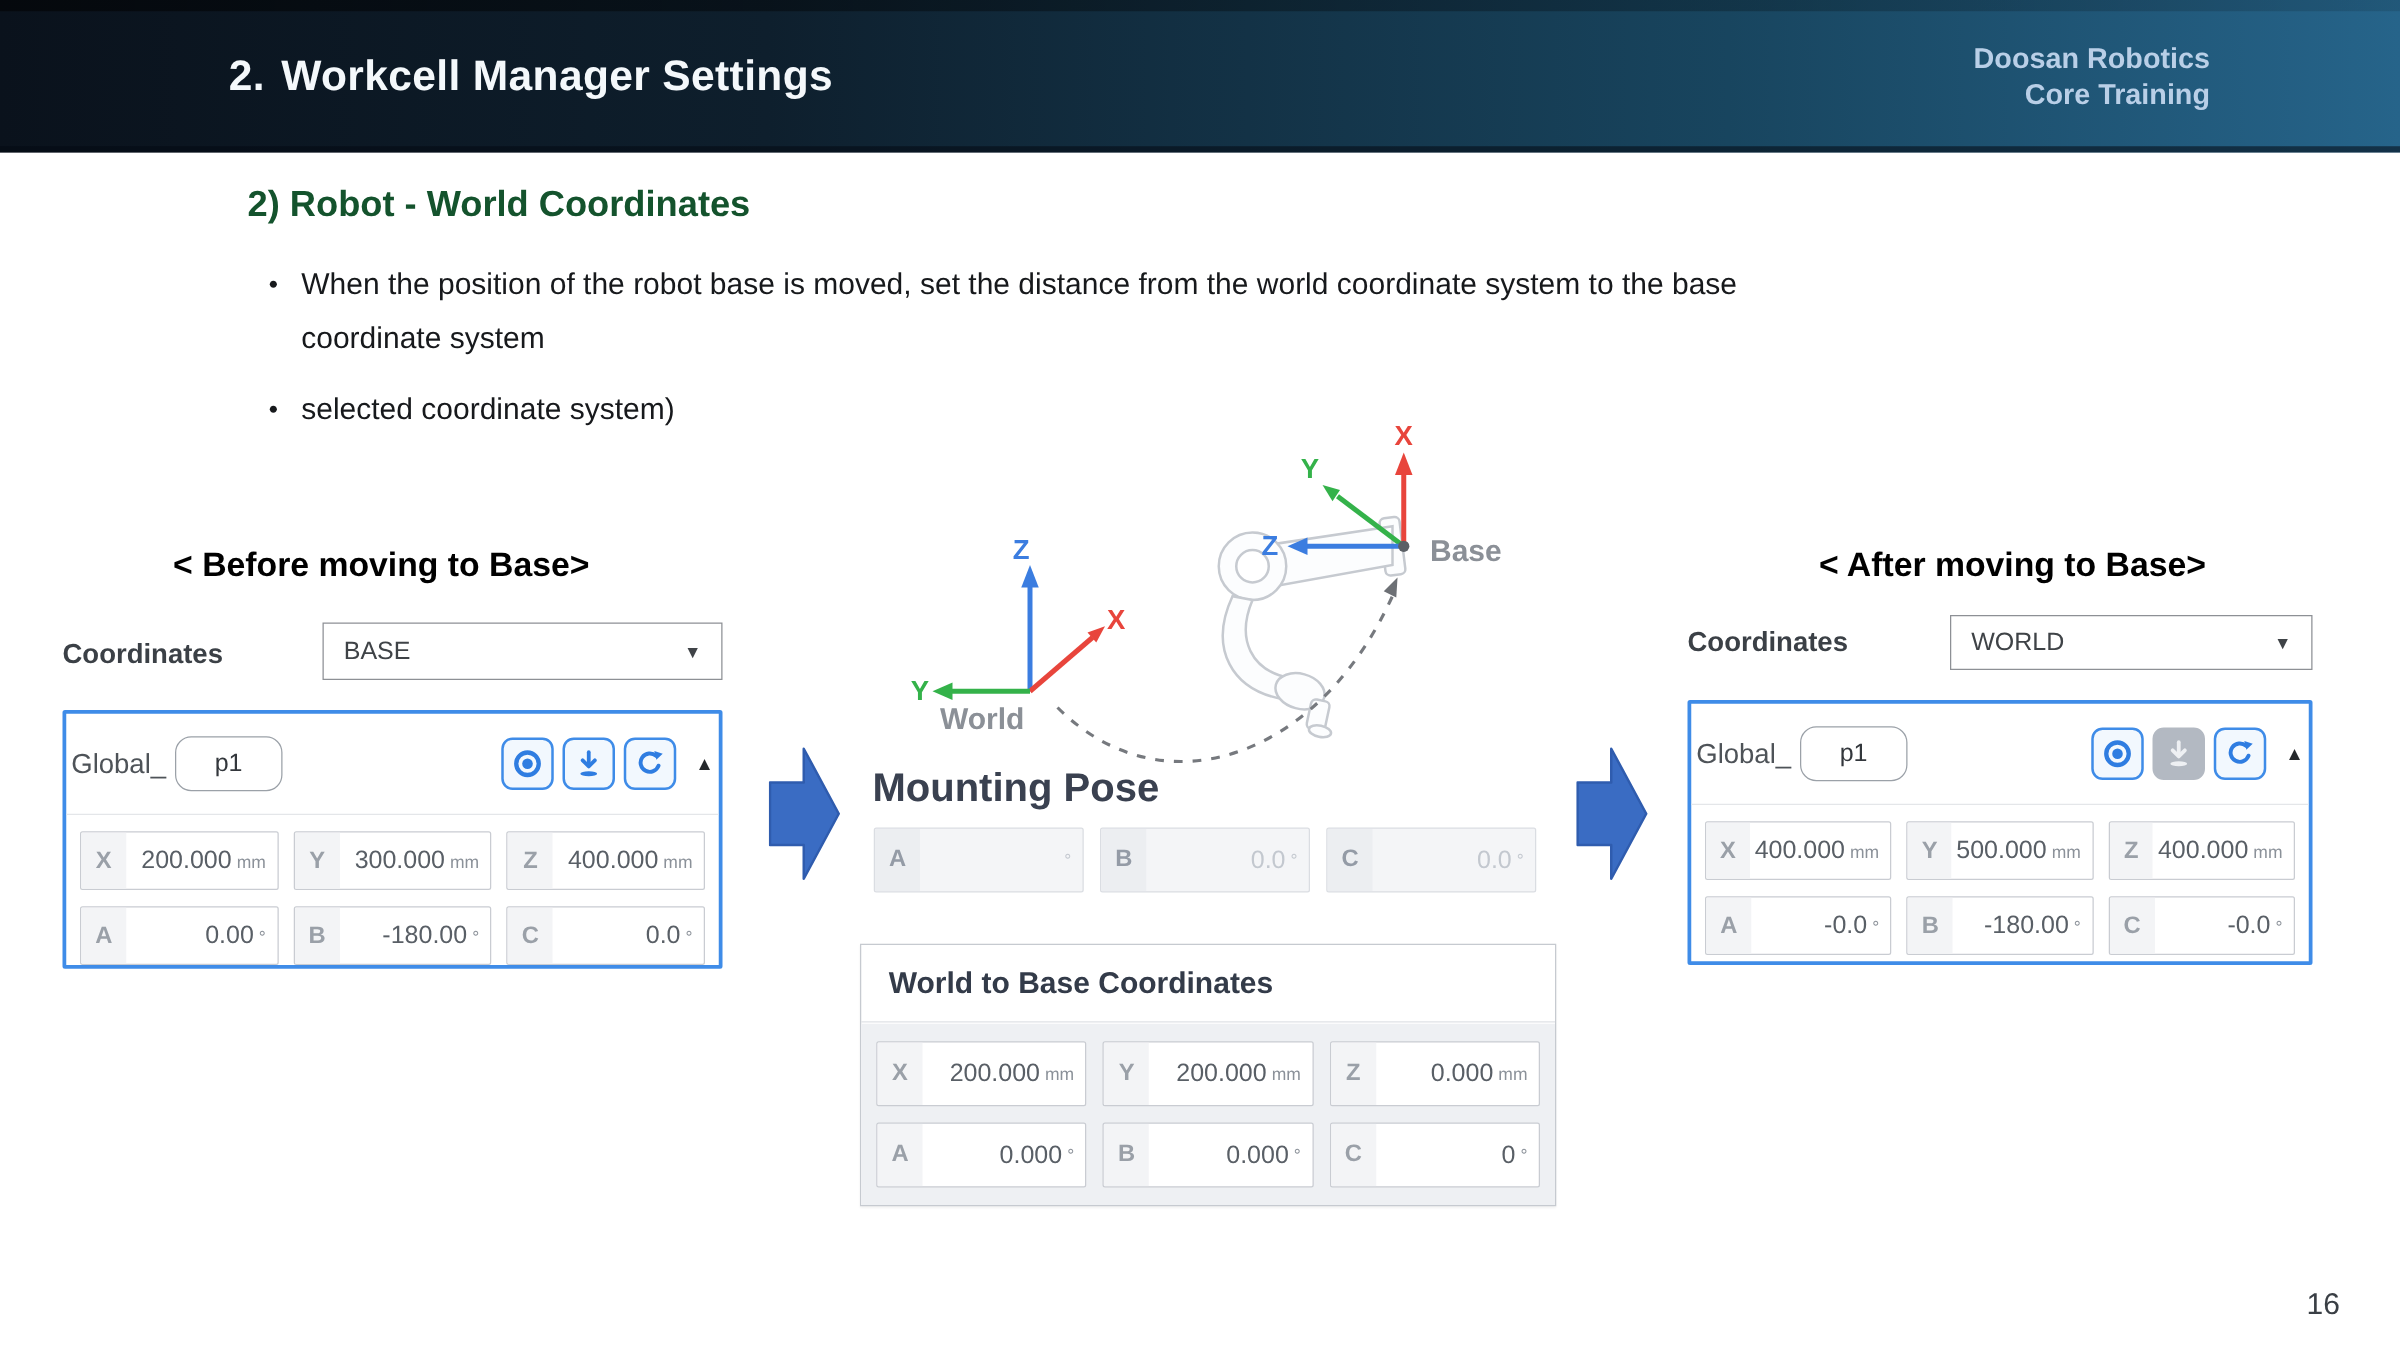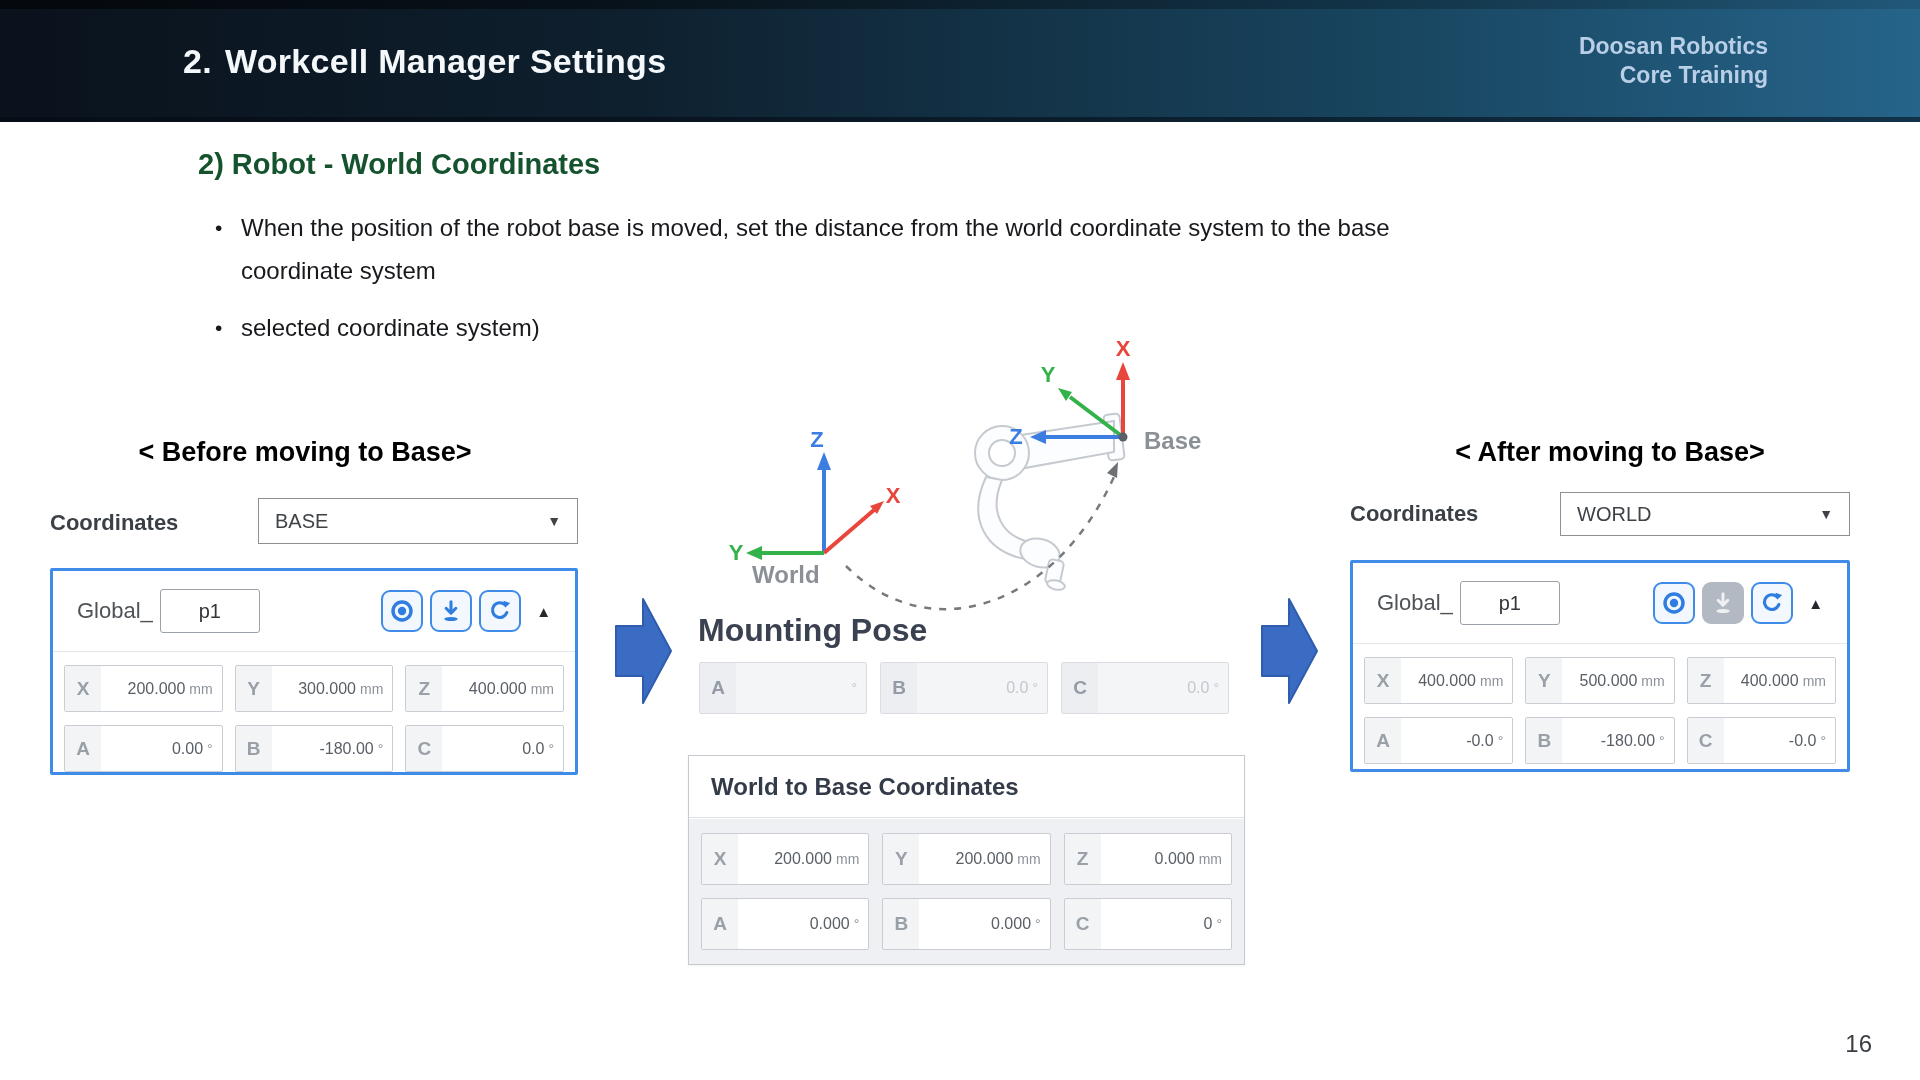--- a/index.html
+++ b/index.html
@@ -39,36 +39,36 @@
   .dropdown{position:absolute;background:#fff;border:1px solid #8d9095;display:flex;
     align-items:center;padding:0 16px;font-size:20px;color:#3f4347;box-sizing:border-box;}
   .dropdown .caret{margin-left:auto;font-size:14px;color:#3f4347;}
   .dropdown-before{left:258px;top:498px;width:320px;height:46px;}
   .dropdown-after{left:1560px;top:492px;width:290px;height:44px;}
 
   
   .pose-panel{position:absolute;background:#fff;border:3px solid #3f8ce8;border-radius:2px;box-sizing:border-box;}
   .panel-before{left:50px;top:568px;width:528px;height:207px;}
   .panel-after{left:1350px;top:560px;width:500px;height:212px;}
-  .pose-head{height:81px;display:flex;align-items:center;padding:0 24px;border-bottom:1px solid #e4e6e9;box-sizing:border-box;}
+  .pose-head{height:81px;display:flex;align-items:center;padding:0 4px;border-bottom:1px solid #e4e6e9;box-sizing:border-box;}
   .gp-label{font-size:22px;color:#4e5358;}
-  .pname{width:100px;height:44px;border:1px solid #9ba1a8;border-radius:3px;margin-left:7px;
+  .pname{width:86px;height:44px;border:1px solid #9ba1a8;border-radius:13px;margin-left:7px;
     display:flex;align-items:center;justify-content:center;font-size:20px;color:#33373c;box-sizing:border-box;}
   .icon-group{margin-left:auto;display:flex;gap:7px;align-items:center;}
   .icon-btn{width:42px;height:42px;border:2px solid #3f8ce8;border-radius:9px;background:#f2f8fe;
     display:flex;align-items:center;justify-content:center;box-sizing:border-box;}
   .icon-btn.disabled{border-color:#b3b9c2;background:#b3b9c2;}
   .collapse{margin-left:15px;font-size:15px;color:#24272b;}
 
   .pose-grid{display:grid;grid-template-columns:repeat(3,1fr);gap:13px 12px;padding:13px 11px;}
   .field{height:47px;border:1px solid #c9ccd2;border-radius:2px;background:#fff;
     display:flex;align-items:center;overflow:hidden;box-sizing:border-box;}
   .field .flabel{width:36px;align-self:stretch;display:flex;align-items:center;justify-content:center;
     background:#f3f4f6;color:#9aa0a8;font-weight:700;font-size:19px;}
-  .field .fvalue{flex:1;text-align:right;font-size:16px;color:#595f66;padding-left:4px;white-space:nowrap;}
+  .field .fvalue{flex:1;text-align:right;font-size:20px;color:#595f66;padding-left:4px;white-space:nowrap;}
   .field .funit{font-size:14px;color:#8b9199;margin-left:4px;padding-right:9px;text-align:right;}
   .field.disabled{background:#f4f5f7;border-color:#dadde2;}
   .field.disabled .flabel{background:#eceef1;color:#949ba6;}
   .field.disabled .fvalue{color:#c3c8cf;}
   .field.disabled .funit{color:#c3c8cf;}
 
   
   .mp-heading{position:absolute;left:698px;top:612px;font-size:32px;font-weight:700;color:#3a4150;}
   .mp-fields{position:absolute;left:699px;top:662px;width:531px;display:grid;
     grid-template-columns:repeat(3,168px);gap:13px;}

